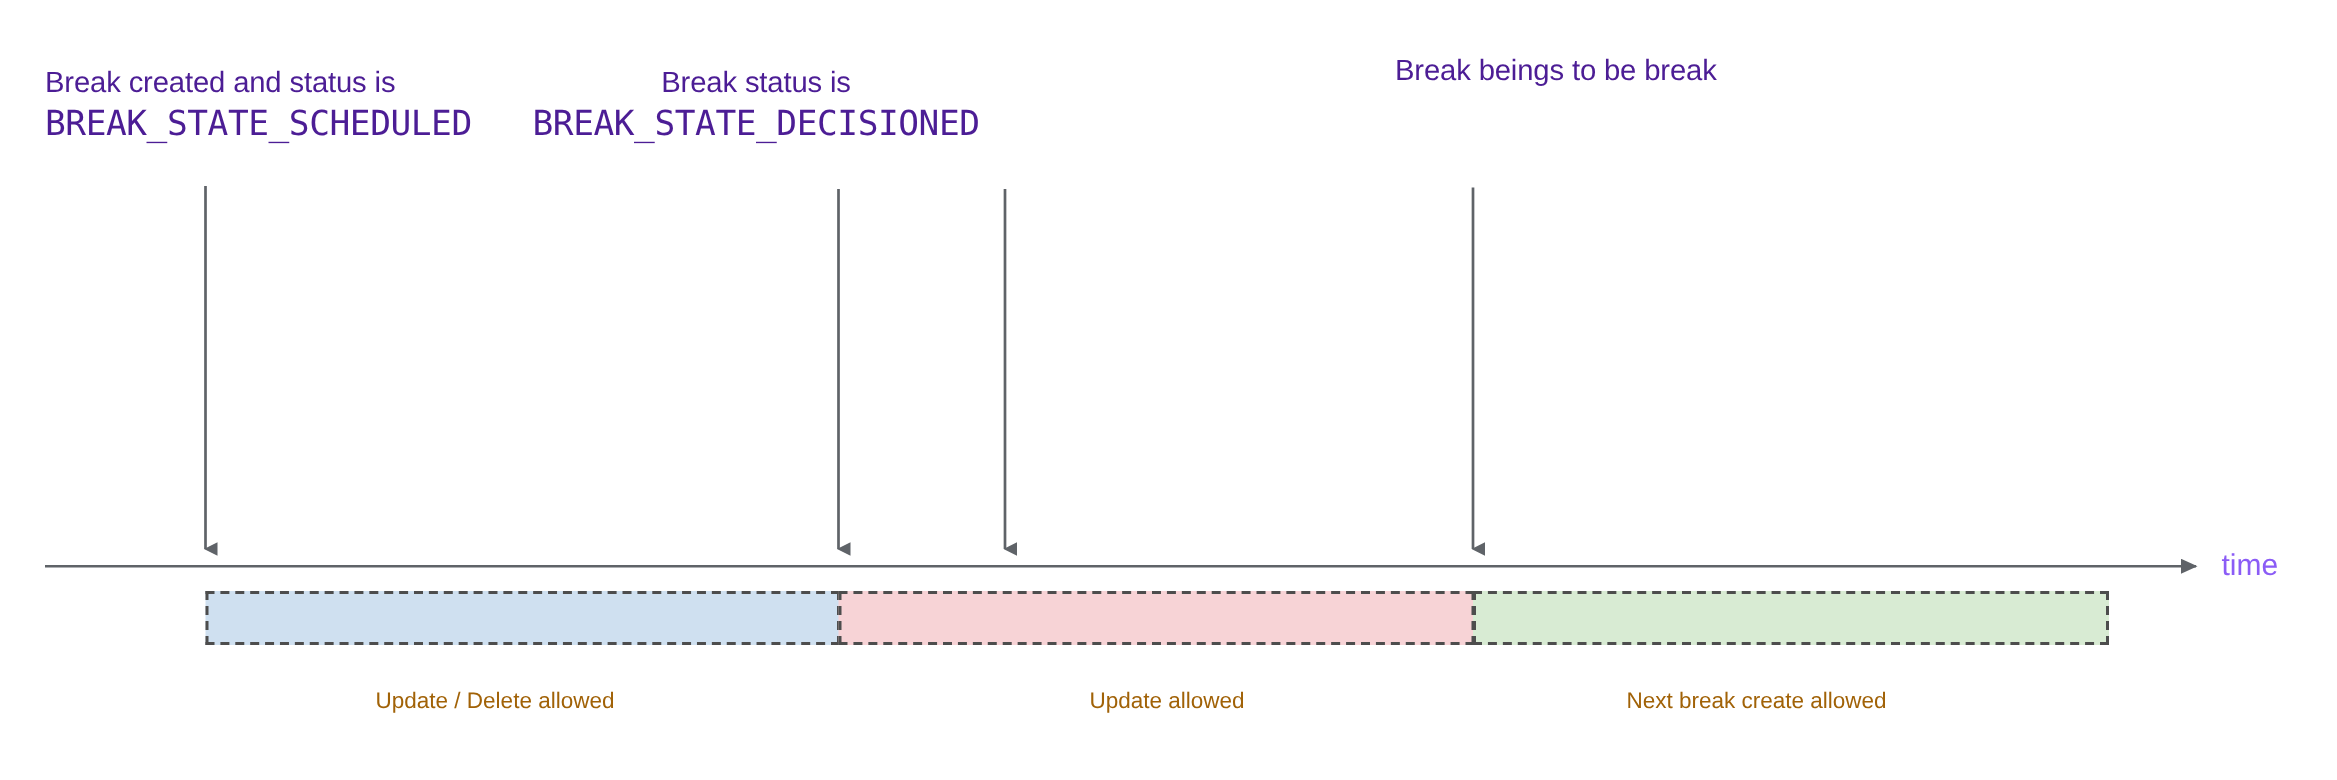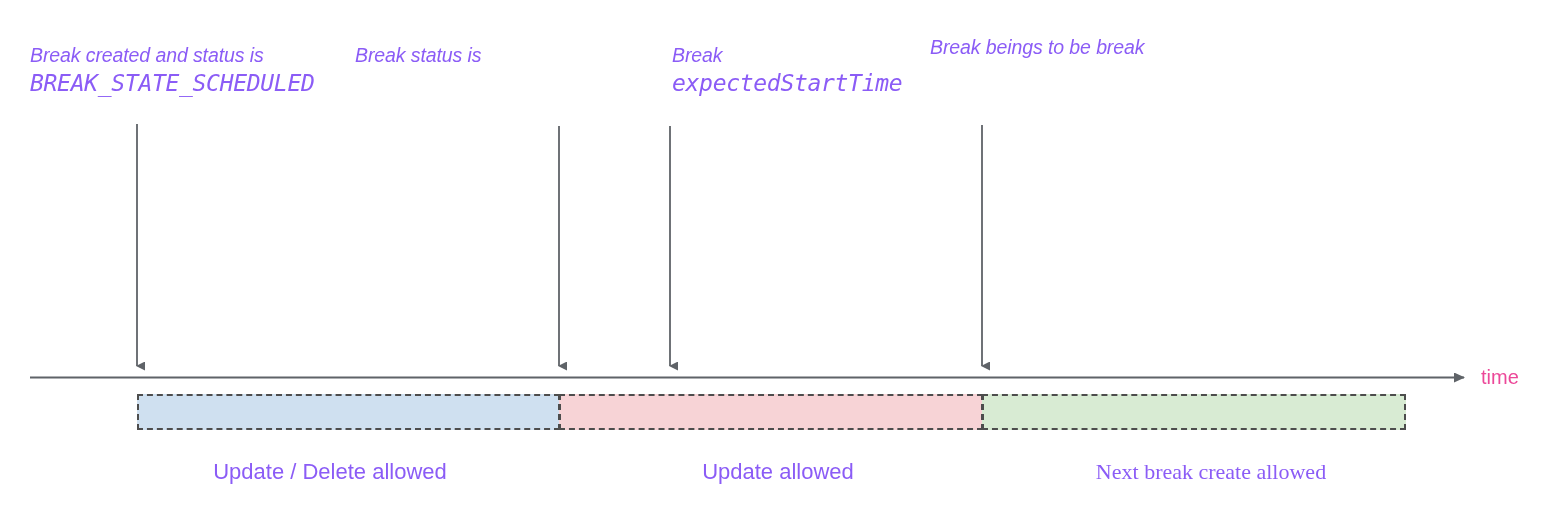--- a/index.html
+++ b/index.html
@@ -16,23 +16,22 @@
     color: #202124;
   }
   #diagram-root {
     position: absolute;
     inset: 0;
   }
   .annotation {
     position: absolute;
     font-size: 19.5px;
     line-height: 28px;
-    color: #8b5cf6;
+    color: #4c1d95;
     white-space: nowrap;
-    font-style: italic;
   }
   .ann-prose {
     font-family: "Liberation Sans", sans-serif;
     letter-spacing: -0.1px;
   }
   .ann-code {
     font-family: "DejaVu Sans Mono", monospace;
     font-size: 23px;
     letter-spacing: -0.3px;
   }
@@ -48,35 +47,35 @@
     box-sizing: border-box;
     border: 2px dashed #4d4d4d;
   }
   #band-scheduled { left: 137px; width: 423px; background: #cfe0f0; }
   #band-decisioned { left: 559px; width: 424px; background: #f7d3d6; }
   #band-completed { left: 982px; width: 424px; background: #d8ebd3; }
 
   .caption {
     position: absolute;
     top: 459px;
-    font-size: 22px;
-    color: #8b5cf6;
+    font-size: 15px;
+    color: #a16207;
     white-space: nowrap;
     transform: translateX(-50%);
   }
   #cap-1 { left: 330px; }
   #cap-2 { left: 778px; }
-  #cap-3 { left: 1211px; font-family: Liberation Serif, serif; }
+  #cap-3 { left: 1171px; }
 
   #time-axis-label {
     position: absolute;
     left: 1481px;
     top: 366px;
     font-size: 20px;
-    color: #ec4899;
+    color: #8b5cf6;
   }
   svg#vector-layer {
     position: absolute;
     left: 0;
     top: 0;
     width: 1558px;
     height: 520px;
     overflow: visible;
   }
 </style>
@@ -85,26 +84,23 @@
 
 <div id="diagram-root">
 
   <div class="annotation" id="ann-1">
     <div class="ann-prose">Break created and status is</div>
     <div class="ann-code">BREAK_STATE_SCHEDULED</div>
   </div>
 
   <div class="annotation" id="ann-2">
     <div class="ann-prose">Break status is</div>
+    <div class="ann-code">BREAK_STATE_DECISIONED</div>
   </div>
 
-  <div class="annotation" id="ann-3">
-    <div class="ann-prose">Break</div>
-    <div class="ann-code">expectedStartTime</div>
-  </div>
 
   <div class="annotation" id="ann-4">
     <div class="ann-prose">Break beings to be break</div>
   </div>
 
   <svg id="vector-layer" viewBox="0 0 1558 520">
     <defs>
       <marker id="arrowhead-down" markerWidth="9" markerHeight="9" refX="4.5" refY="8" orient="auto" markerUnits="userSpaceOnUse">
         <path d="M0,0 L9,0 L4.5,9 Z" fill="#5f6368"></path>
       </marker>

